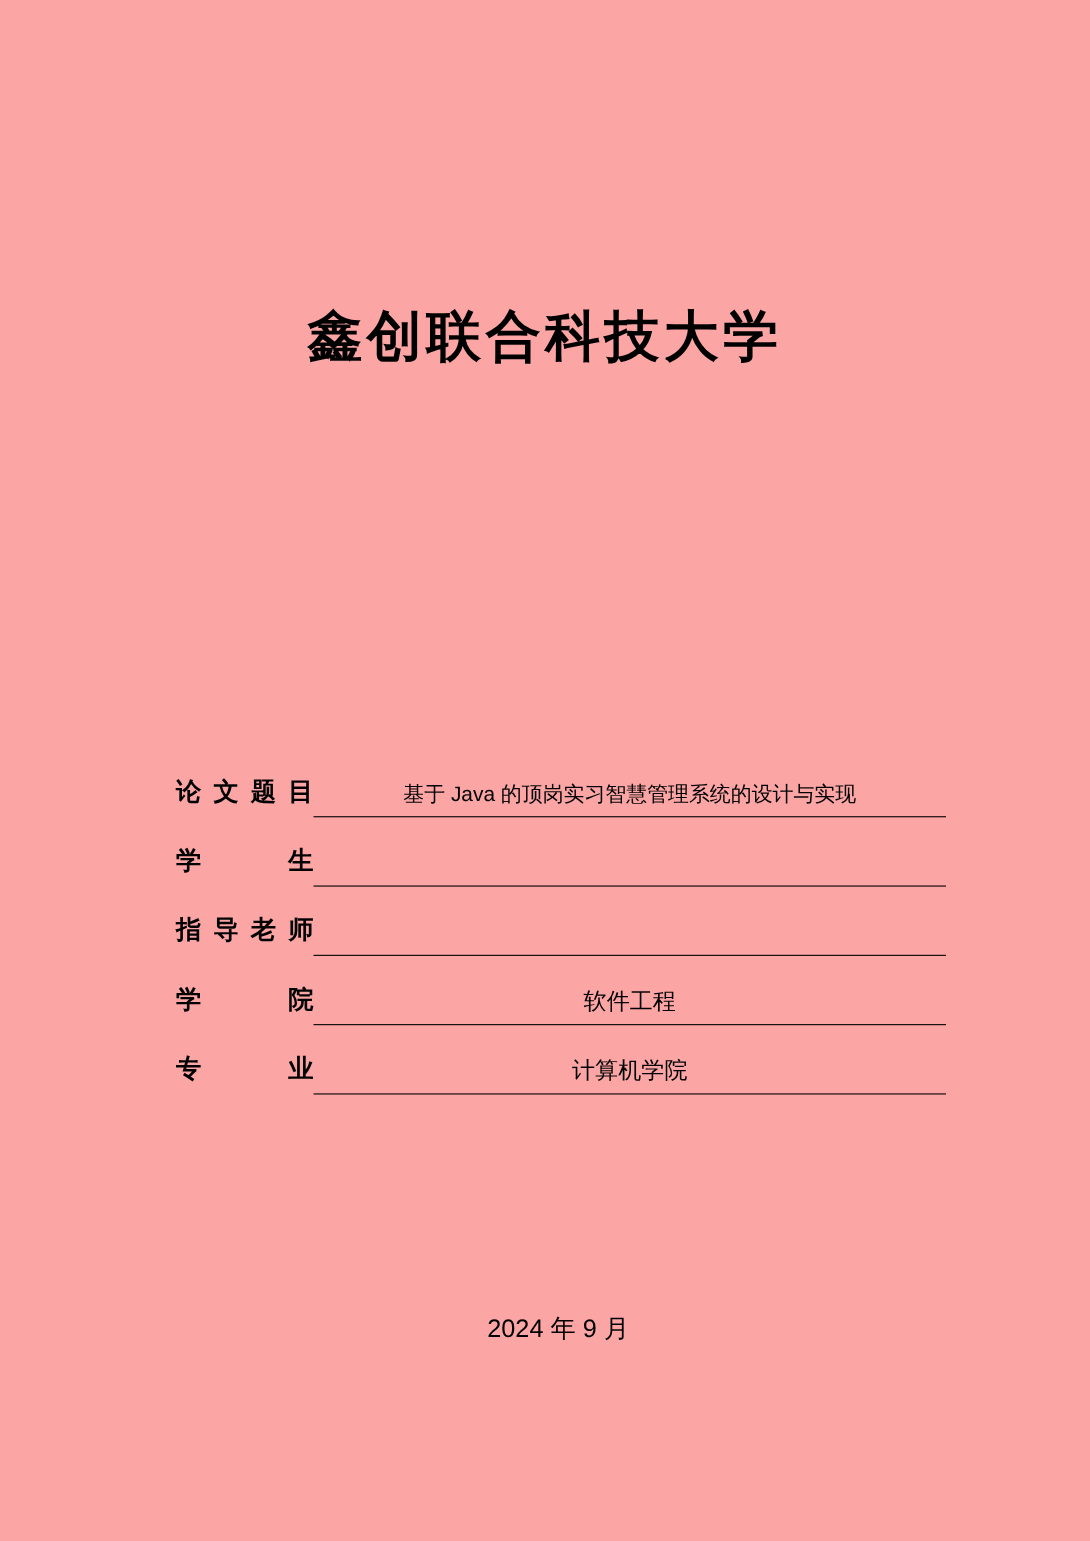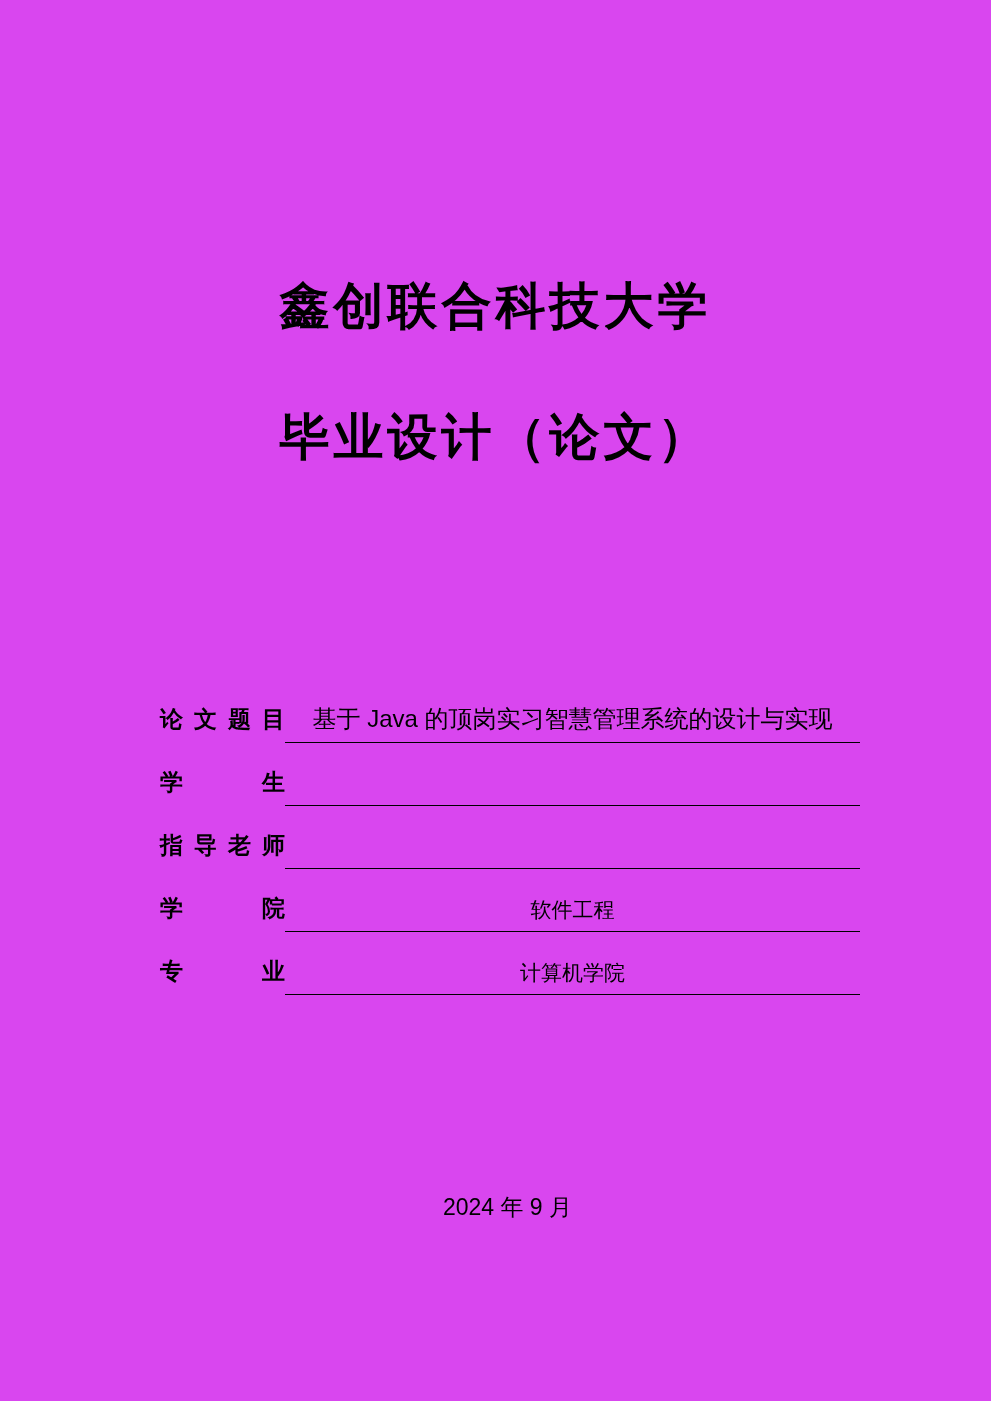--- a/index.html
+++ b/index.html
@@ -4,21 +4,21 @@
 <style>
   html, body {
     margin: 0;
     padding: 0;
     background: #ffffff;
   }
   .page {
     position: relative;
     width: 991px;
     height: 1401px;
-    background: #d946ef;
+    background: #fca5a5;
     margin: 0 auto;
     overflow: hidden;
     font-family: "Liberation Sans", sans-serif;
     color: #000000;
   }
   .title-block {
     position: absolute;
     top: 275px;
     left: 0;
     width: 991px;
@@ -65,40 +65,39 @@
     flex: 1 1 auto;
     border-bottom: 1.3px solid #000000;
     text-align: center;
     font-size: 21px;
     padding-bottom: 7px;
     min-height: 30px;
     box-sizing: border-box;
     color: #000000;
   }
   .field-value.small {
-    font-size: 24px;
+    font-size: 19px;
   }
   .date {
     position: absolute;
     top: 1192px;
     left: 12px;
     width: 991px;
     text-align: center;
     font-size: 23px;
     color: #000000;
   }
 </style>
 </head>
 <body>
 
 <div class="page">
 
   <div class="title-block">
     <div class="title-line">鑫创联合科技大学</div>
-    <div class="title-line second">毕业设计（论文）</div>
   </div>
 
   <div class="fields">
 
     <div class="field-row">
       <div class="field-label">
         <span class="ch">论</span>
         <span class="ch">文</span>
         <span class="ch">题</span>
         <span class="ch">目</span>

